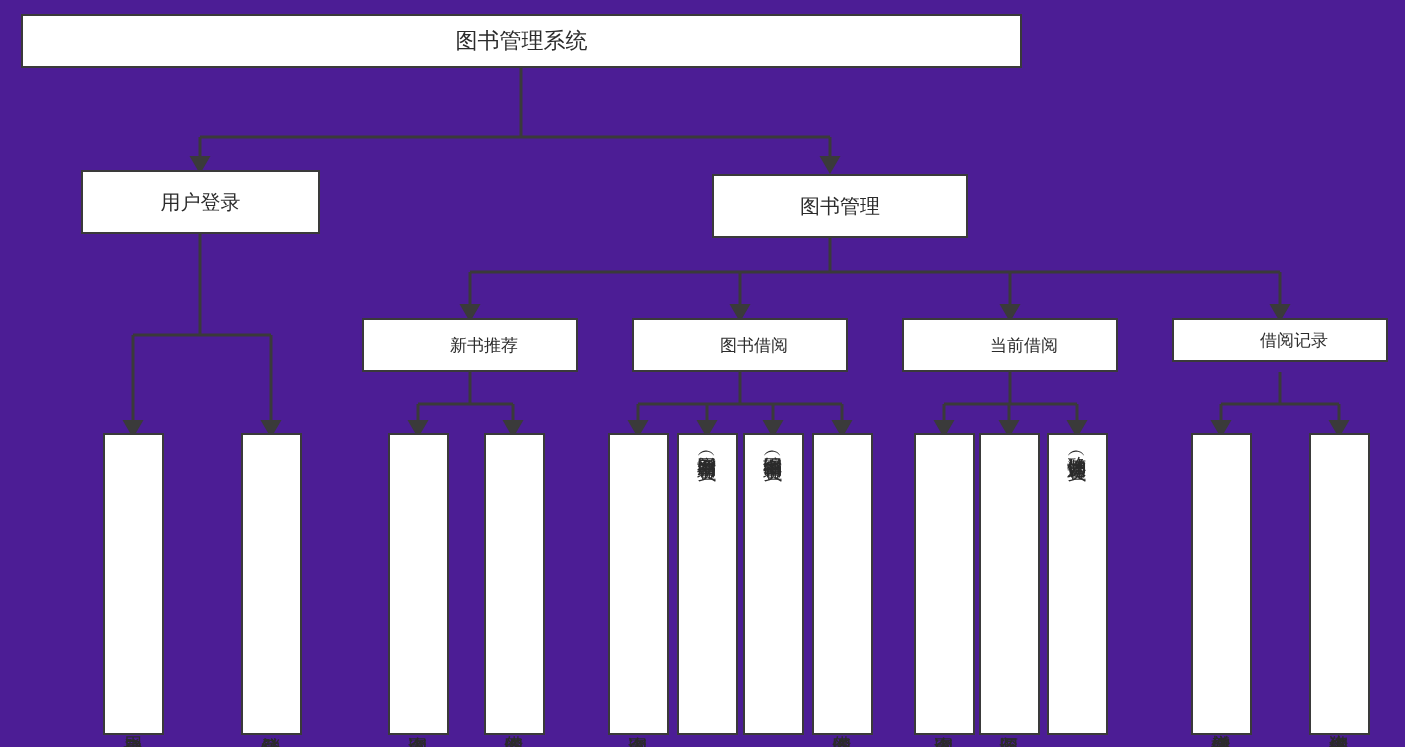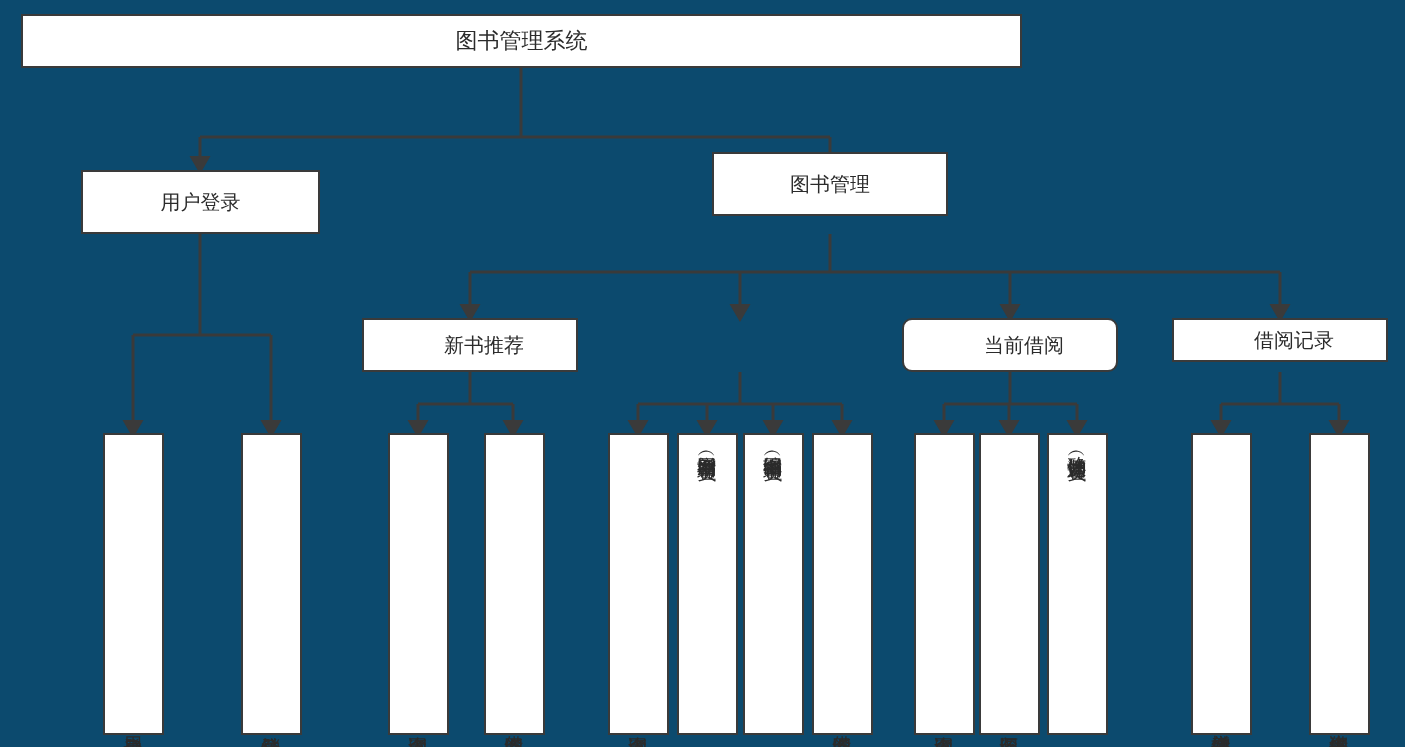--- a/index.html
+++ b/index.html
@@ -4,21 +4,21 @@
 <style>
   html, body {
     margin: 0;
     padding: 0;
     background: #ffffff;
   }
   #canvas {
     position: relative;
     width: 1405px;
     height: 747px;
-    background: #0c4a6e;
+    background: #4c1d95;
     font-family: "DejaVu Sans", "Liberation Sans", sans-serif;
     overflow: hidden;
   }
   #wires {
     position: absolute;
     left: 0;
     top: 0;
     width: 1405px;
     height: 747px;
     pointer-events: none;
@@ -33,21 +33,21 @@
     justify-content: center;
     color: #2b2b2b;
   }
   .node.root {
     font-size: 22px;
   }
   .node.lvl1 {
     font-size: 20px;
   }
   .node.lvl2 {
-    font-size: 20px;
+    font-size: 17px;
     padding-left: 28px;
   }
   .node.leaf {
     align-items: flex-start;
     justify-content: center;
     padding-top: 6px;
   }
   .vtext {
     writing-mode: vertical-rl;
     text-orientation: upright;
@@ -127,28 +127,31 @@
     </g>
   </svg>
 
   <div class="node root" style="left:21px; top:14px; width:1001px; height:54px;">
     <span>图书管理系统</span>
   </div>
 
   <div class="node lvl1" style="left:81px; top:170px; width:239px; height:64px;">
     <span>用户登录</span>
   </div>
-  <div class="node lvl1" style="left:712px; top:152px; width:236px; height:64px;">
+  <div class="node lvl1" style="left:712px; top:174px; width:256px; height:64px;">
     <span>图书管理</span>
   </div>
 
   <div class="node lvl2" style="left:362px; top:318px; width:216px; height:54px;">
     <span>新书推荐</span>
   </div>
-  <div class="node lvl2" style="left:902px; top:318px; width:216px; height:54px;border-radius:10px;">
+  <div class="node lvl2" style="left:632px; top:318px; width:216px; height:54px;">
+    <span>图书借阅</span>
+  </div>
+  <div class="node lvl2" style="left:902px; top:318px; width:216px; height:54px;">
     <span>当前借阅</span>
   </div>
   <div class="node lvl2" style="left:1172px; top:318px; width:216px; height:44px;">
     <span>借阅记录</span>
   </div>
 
   <div class="node leaf bottomtext" style="left:103px; top:433px; width:61px; height:302px;">
     <span class="vtext">用户登录</span>
   </div>
   <div class="node leaf bottomtext" style="left:241px; top:433px; width:61px; height:302px;">

